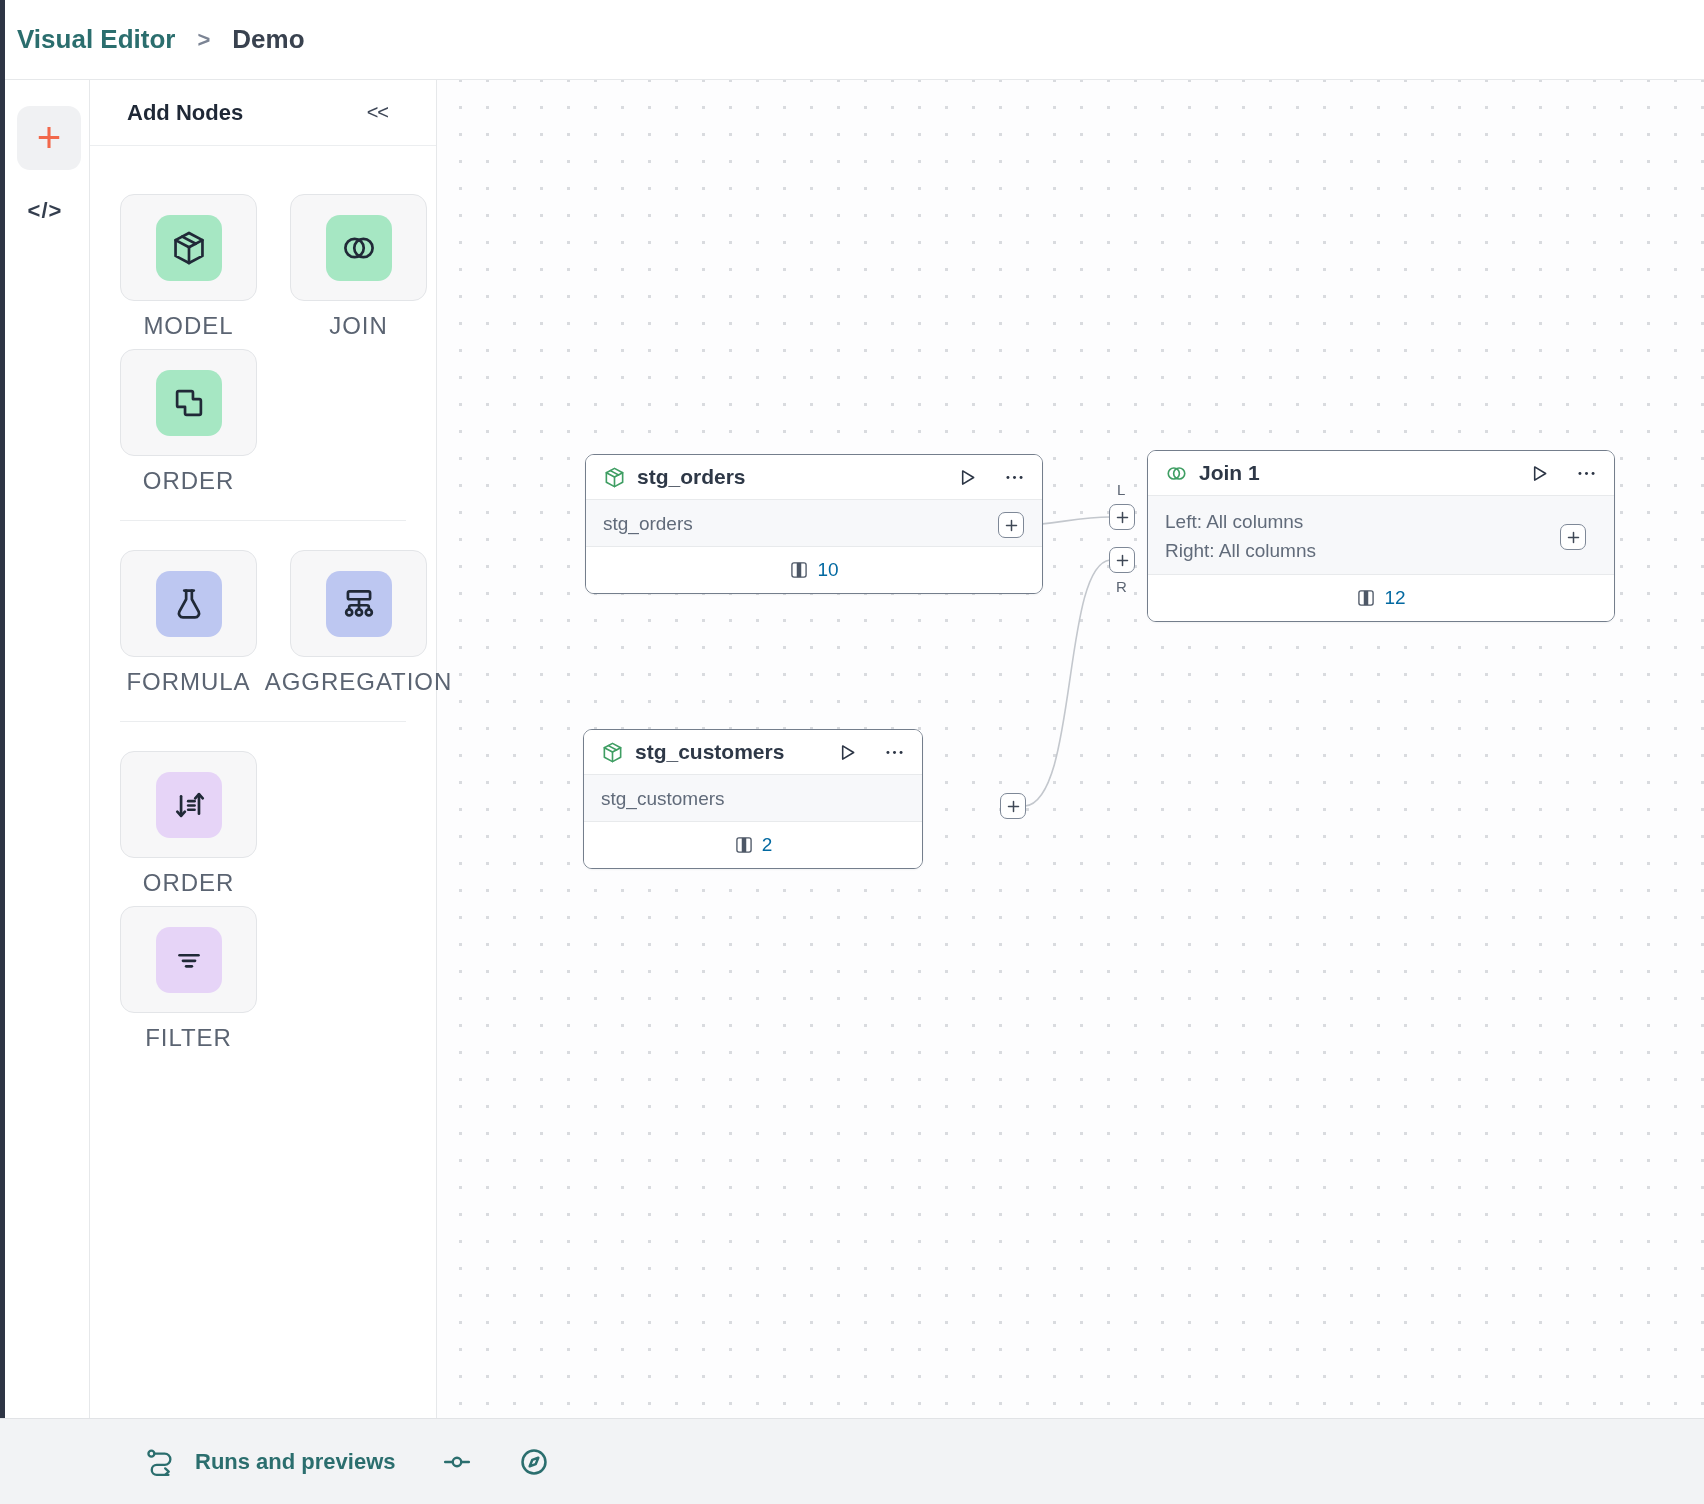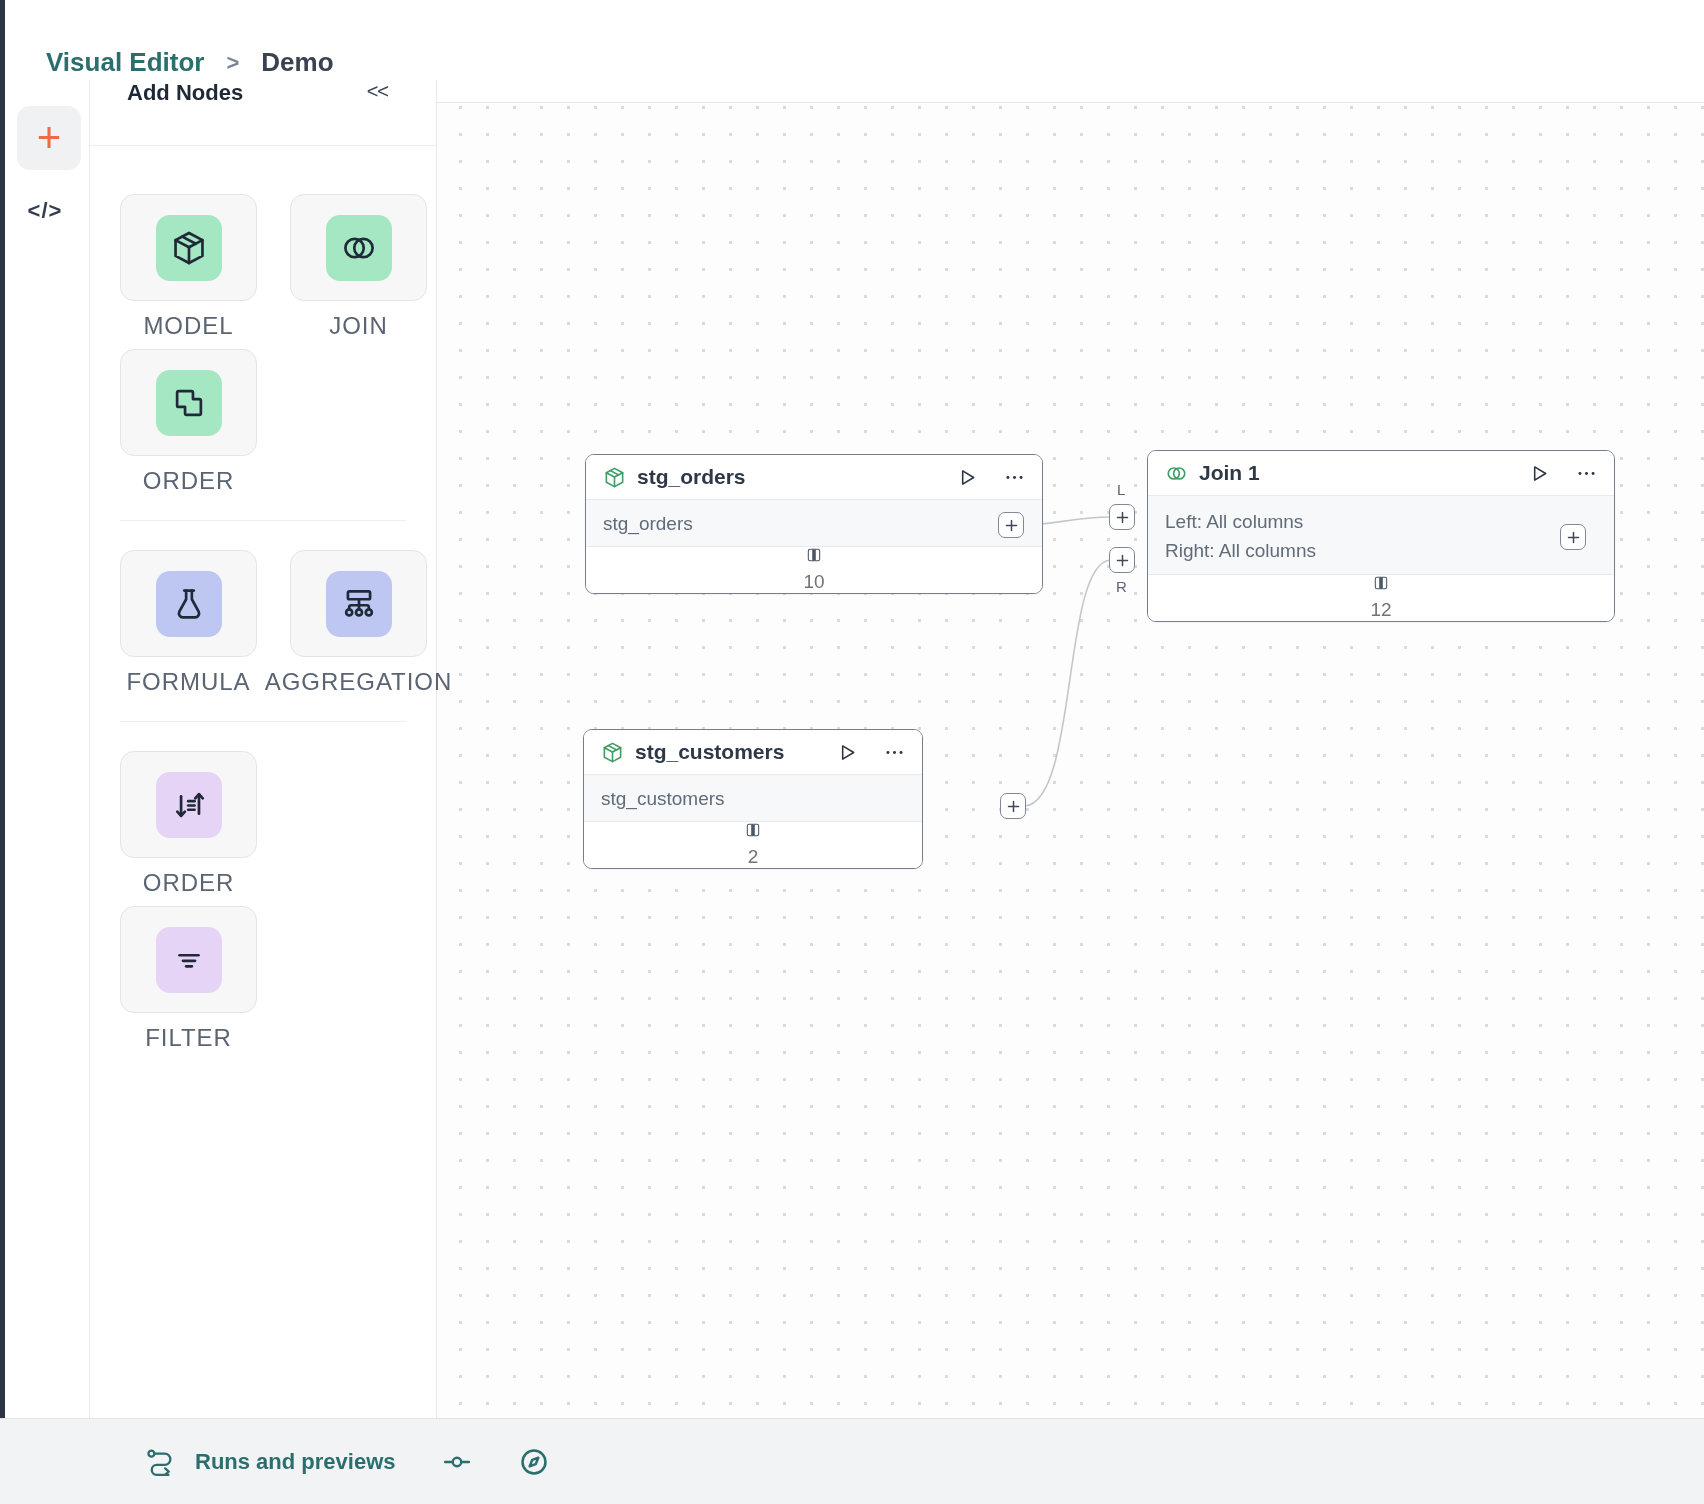--- a/index.html
+++ b/index.html
@@ -6,21 +6,21 @@
   html,body { width:1704px; height:1504px; }
   body {
     font-family:"Liberation Sans", sans-serif;
     background:#ffffff; color:#2e3847; position:relative; overflow:hidden;
   }
 
   
   .topbar {
     position:absolute; left:0; top:0; width:1704px; height:80px;
     background:#ffffff; border-bottom:1px solid #e6e8ea;
-    display:flex; align-items:center; padding-left:46px; z-index:5;margin-top:23px;
+    display:flex; align-items:center; padding-left:17px; z-index:5;
   }
   .crumb-root { color:#2b6e6e; font-size:26px; font-weight:bold; cursor:pointer; }
   .crumb-sep  { color:#7b8494; font-size:22px; margin:0 22px; font-weight:600; }
   .crumb-cur  { color:#39424f; font-size:26px; font-weight:bold; }
 
   
   .edge-strip { position:absolute; left:0; top:0; width:5px; height:1418px; background:#2e3545; z-index:40; }
 
   
   .rail {
@@ -38,21 +38,21 @@
     color:#343e4e; font-size:22px; font-weight:bold; letter-spacing:1px; cursor:pointer;
   }
 
   
   .palette {
     position:absolute; left:90px; top:80px; width:347px; height:1338px;
     background:#ffffff; border-right:1px solid #e6e8ea; z-index:6;
   }
   .palette-head {
     height:66px; border-bottom:1px solid #eceef0;
-    display:flex; align-items:flex-start; justify-content:space-between;
+    display:flex; align-items:center; justify-content:space-between;
     padding:0 48px 0 37px;
   }
   .palette-title { font-size:22px; font-weight:bold; color:#1f2836; }
   .palette-collapse { font-size:20px; color:#3d4656; letter-spacing:-1px; cursor:pointer; background:none; border:none; font-family:"Liberation Sans", sans-serif; }
   .palette-body { padding:48px 0 0 30px; }
   .tile-row { display:flex; gap:33px; margin-bottom:9px; }
   .tile-wrap { width:137px; display:flex; flex-direction:column; align-items:center; }
   .tile {
     width:137px; height:107px; background:#f7f7f8; border:1px solid #e3e5e8;
     border-radius:14px; display:flex; align-items:center; justify-content:center; cursor:pointer;
@@ -87,21 +87,21 @@
   .n-title { font-size:21px; font-weight:600; color:#2e3847; margin-left:11px; flex:1; }
   .n-act { display:flex; align-items:center; gap:26px; }
   .n-body {
     background:#f7f8fa; border-top:1px solid #e8eaec; border-bottom:1px solid #e8eaec;
     padding:0 17px; color:#616b7a; font-size:19px;
   }
   .n-body.one-line { height:48px; line-height:47px; }
   .n-body.two-line { height:80px; padding-top:11px; line-height:29px; }
   .n-foot {
     height:46px; display:flex; align-items:center; justify-content:center;
-    gap:8px; padding:0 15px; background:#fff; color:#737373; font-size:19px;flex-direction:column;
+    gap:8px; padding:0 15px; background:#fff; color:#0369a1; font-size:19px;
   }
 
   
   .port {
     position:absolute; width:26px; height:26px; background:#ffffff;
     border:1px solid #7e8897; border-radius:7px; z-index:4;
     display:flex; align-items:center; justify-content:center; cursor:pointer;
   }
   .port-label { position:absolute; z-index:4; font-size:15px; color:#5c6573; }
 

